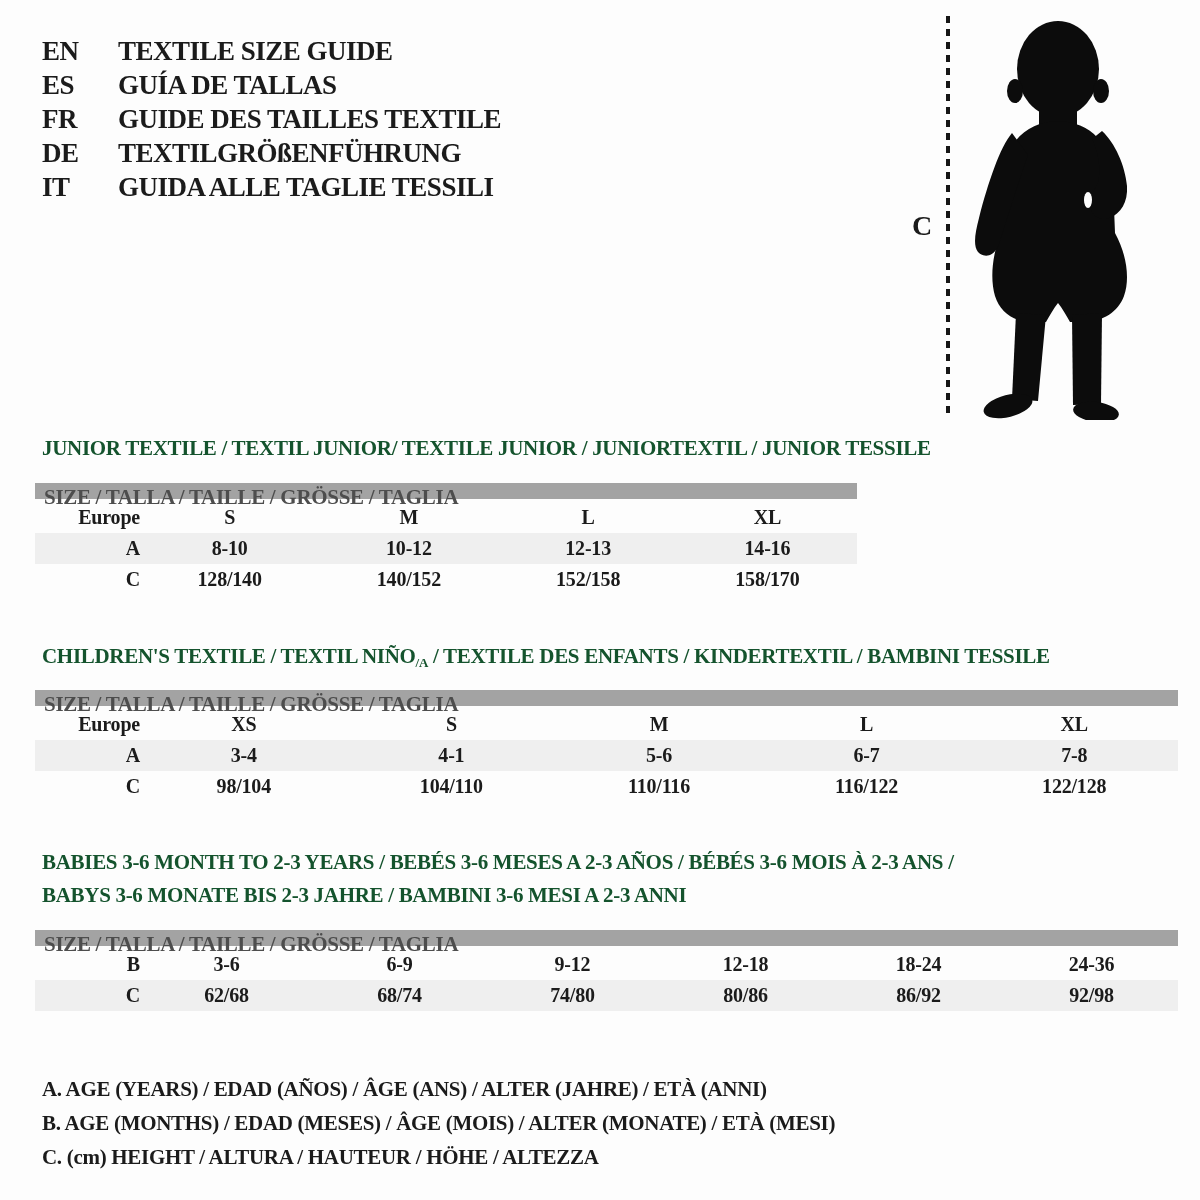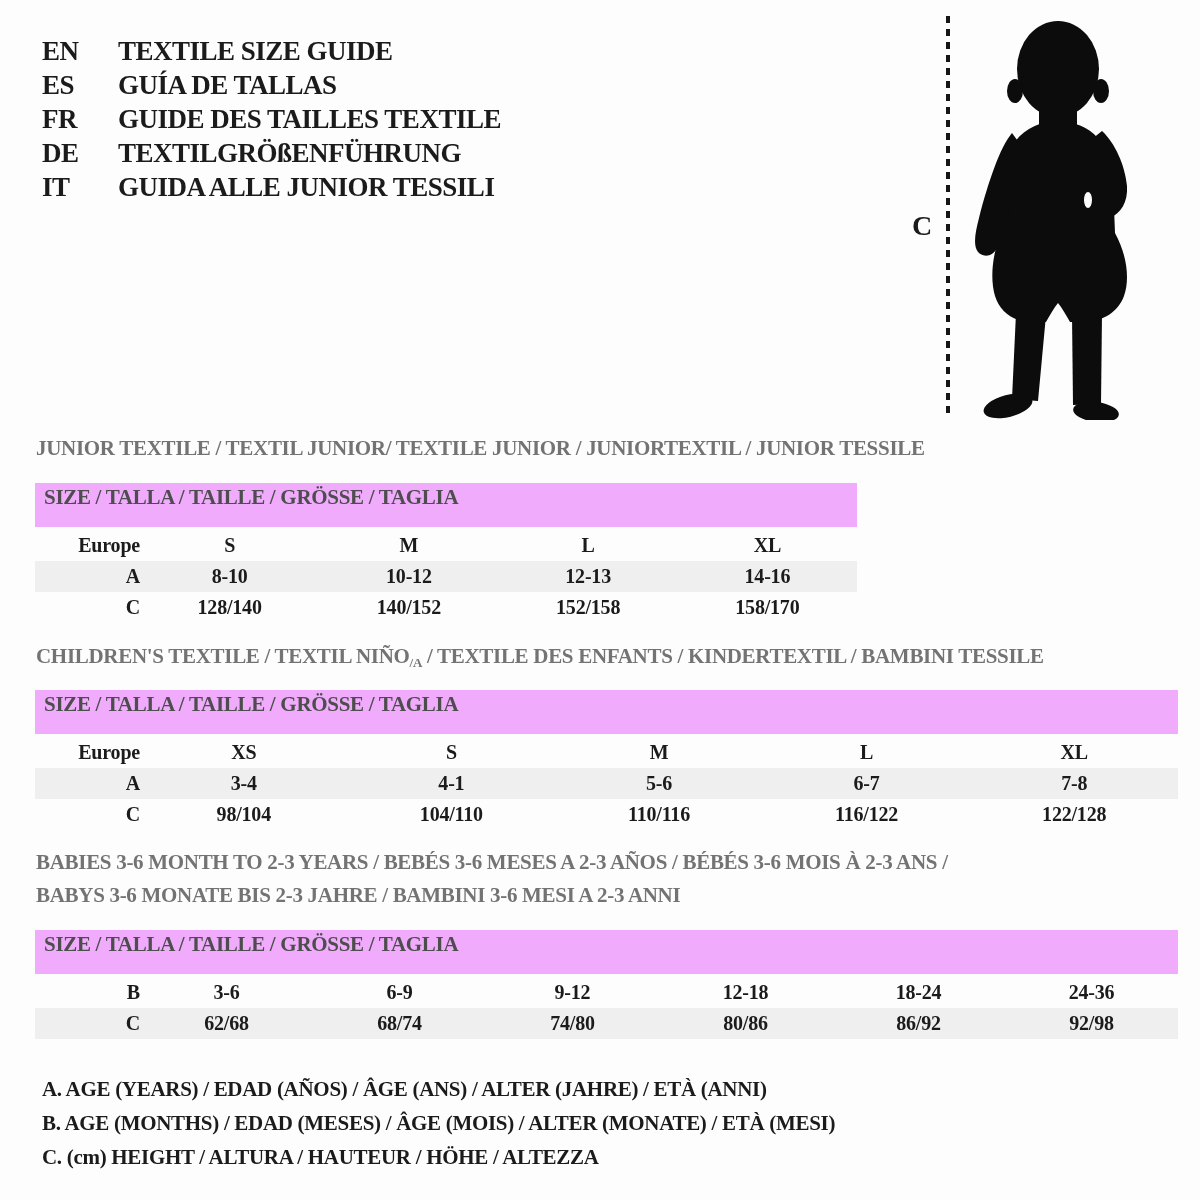--- a/index.html
+++ b/index.html
@@ -14,27 +14,27 @@
   .lang-code{width:76px;flex:0 0 76px;}
   .lang-title{white-space:nowrap;text-align:right;}
   
   .measure-line{
     position:absolute;left:946px;top:16px;width:4px;height:398px;
     background:repeating-linear-gradient(to bottom,#161616 0 7px,transparent 7px 13px);
   }
   .c-label{position:absolute;left:912px;top:210px;font-size:28px;}
   .figure-svg{position:absolute;left:958px;top:15px;}
   
-  .section-title{position:absolute;left:36px;margin:0;font-size:21px;letter-spacing:-0.3px;color:#737373;white-space:nowrap;}
+  .section-title{position:absolute;left:42px;margin:0;font-size:21px;letter-spacing:-0.3px;color:#14532d;white-space:nowrap;}
   .section-title .subsc{font-size:13px;vertical-align:-4px;}
   .two-line{line-height:33px;}
   
   .size-table{position:absolute;left:35px;}
   .thead{
-    height:44px;line-height:29px;background:#f0abfc;color:#4d4d4d;
+    height:16px;line-height:29px;background:#a3a3a3;color:#4d4d4d;
     font-size:21px;padding-left:9px;letter-spacing:-0.3px;margin-bottom:3px;
   }
   .trow{display:flex;height:31px;line-height:31px;font-size:20px;letter-spacing:-0.2px;}
   .trow.shaded{background:#efefef;}
   .tlabel{width:105px;flex:0 0 105px;padding-left:9px;box-sizing:border-box;text-align:right;}
   .tcell{flex:1;text-align:center;}
   
   .legend{position:absolute;left:42px;top:1072px;font-size:21px;line-height:34px;letter-spacing:-0.3px;}
   .legend div{white-space:nowrap;}
 </style>
@@ -55,21 +55,21 @@
     <div class="lang-row">
       <span class="lang-code">FR</span>
       <span class="lang-title">GUIDE DES TAILLES TEXTILE</span>
     </div>
     <div class="lang-row">
       <span class="lang-code">DE</span>
       <span class="lang-title">TEXTILGRÖßENFÜHRUNG</span>
     </div>
     <div class="lang-row">
       <span class="lang-code">IT</span>
-      <span class="lang-title">GUIDA ALLE JUNIOR TESSILI</span>
+      <span class="lang-title">GUIDA ALLE TAGLIE TESSILI</span>
     </div>
   </div>
 
   <span class="c-label">C</span>
   <div class="measure-line"></div>
   <svg class="figure-svg" width="185" height="405" viewBox="0 0 185 405" xmlns="http://www.w3.org/2000/svg">
     <g fill="#0c0c0c">
       <ellipse cx="100" cy="54" rx="41" ry="48"></ellipse>
       <ellipse cx="57" cy="76" rx="8" ry="12"></ellipse>
       <ellipse cx="143" cy="76" rx="8" ry="12"></ellipse>

